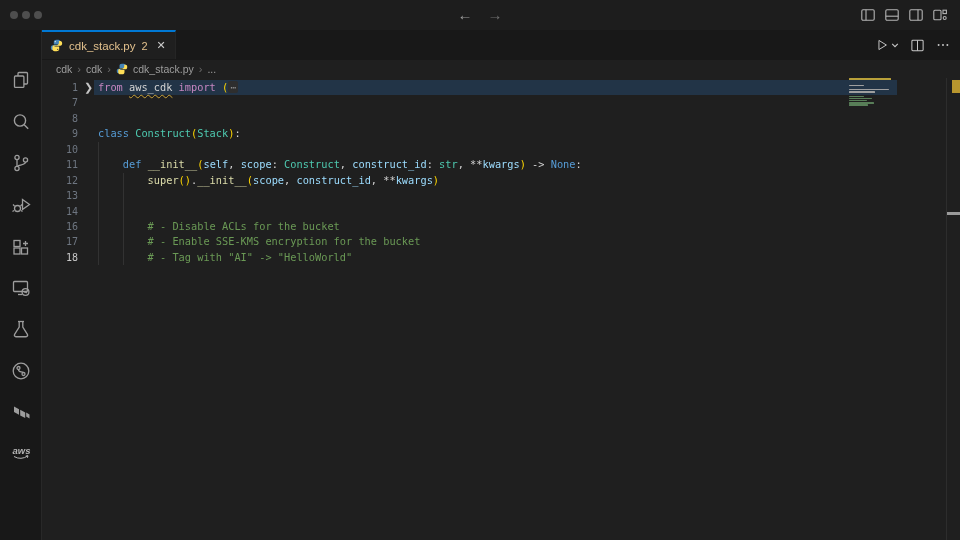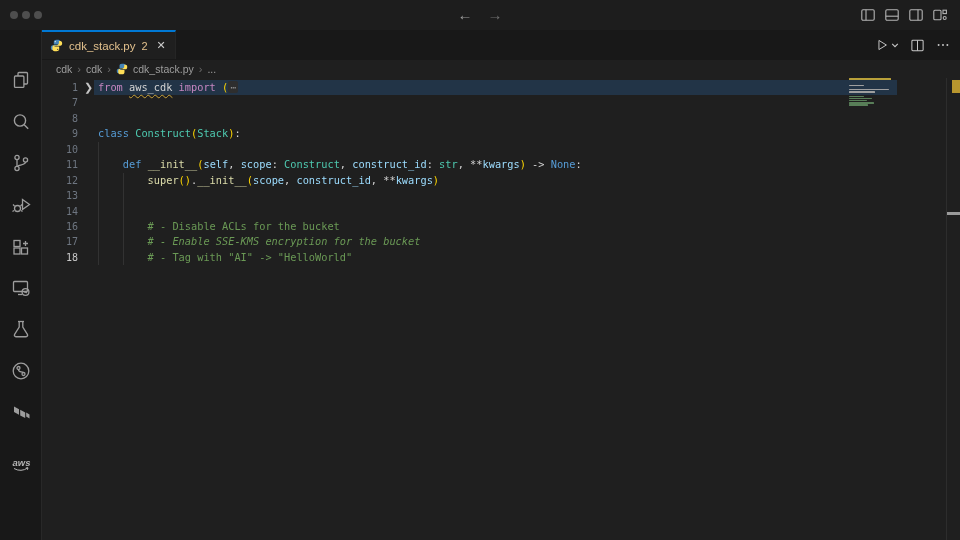--- a/index.html
+++ b/index.html
@@ -158,21 +158,21 @@
         <path d="M8.5 9.5 c0 3 2.5 2 5 3"></path>
       </svg>
     </span>
     <span class="ab-item" style="top:372px">
       <svg width="22" height="22" viewBox="0 0 22 22" fill="#9d9d9d" stroke="none">
         <polygon points="4,4.5 9,7.2 9,12.8 4,10.1"></polygon>
         <polygon points="10.2,7.8 15.2,10.5 15.2,16.1 10.2,13.4"></polygon>
         <polygon points="16.2,10.6 19.5,12.4 19.5,16.4 16.2,14.6"></polygon>
       </svg>
     </span>
-    <span class="ab-item" style="top:424px">
+    <span class="ab-item" style="top:412px">
       <svg width="22" height="22" viewBox="0 0 22 22">
         <text x="2.5" y="12" fill="#b4b4b4" font-size="9.5" font-weight="bold" font-style="italic" font-family="Liberation Sans, sans-serif">aws</text>
         <path d="M4 14.5 Q11 18.5 18 13.8 M18 13.8 l-2.2 0.2 M18 13.8 l-0.6 2" stroke="#b4b4b4" stroke-width="1" fill="none"></path>
       </svg>
     </span>
 
   </div>
 
   <div class="tabbar">
     <div class="tab">
@@ -279,21 +279,21 @@
         <div class="code-line">
           <div class="guide" style="left: 56px;"></div>
           <div class="guide" style="left: 80.8px;"></div>
           <div class="gutter-num">16</div>
           <div class="line-content"><span style="color: rgb(212, 212, 212);">        </span><span style="color: rgb(106, 153, 85);"># - Disable ACLs for the bucket</span></div>
         </div>
         <div class="code-line">
           <div class="guide" style="left: 56px;"></div>
           <div class="guide" style="left: 80.8px;"></div>
           <div class="gutter-num">17</div>
-          <div class="line-content"><span style="color: rgb(212, 212, 212);">        </span><span style="color: rgb(106, 153, 85); font-style: italic;"># - Enable SSE-KMS encryption for the bucket</span></div>
+          <div class="line-content"><span style="color: rgb(212, 212, 212);">        </span><span style="color: rgb(106, 153, 85);"># - Enable SSE-KMS encryption for the bucket</span></div>
         </div>
         <div class="code-line">
           <div class="guide" style="left: 56px;"></div>
           <div class="guide" style="left: 80.8px;"></div>
           <div class="gutter-num active">18</div>
           <div class="line-content"><span style="color: rgb(212, 212, 212);">        </span><span style="color: rgb(106, 153, 85);"># - Tag with "AI" -&gt; "HelloWorld"</span></div>
         </div>
       </div>
     <div class="minimap" id="minimap">
         <div class="mm-row" style="width: 42px; background: rgb(185, 161, 58);"></div>

